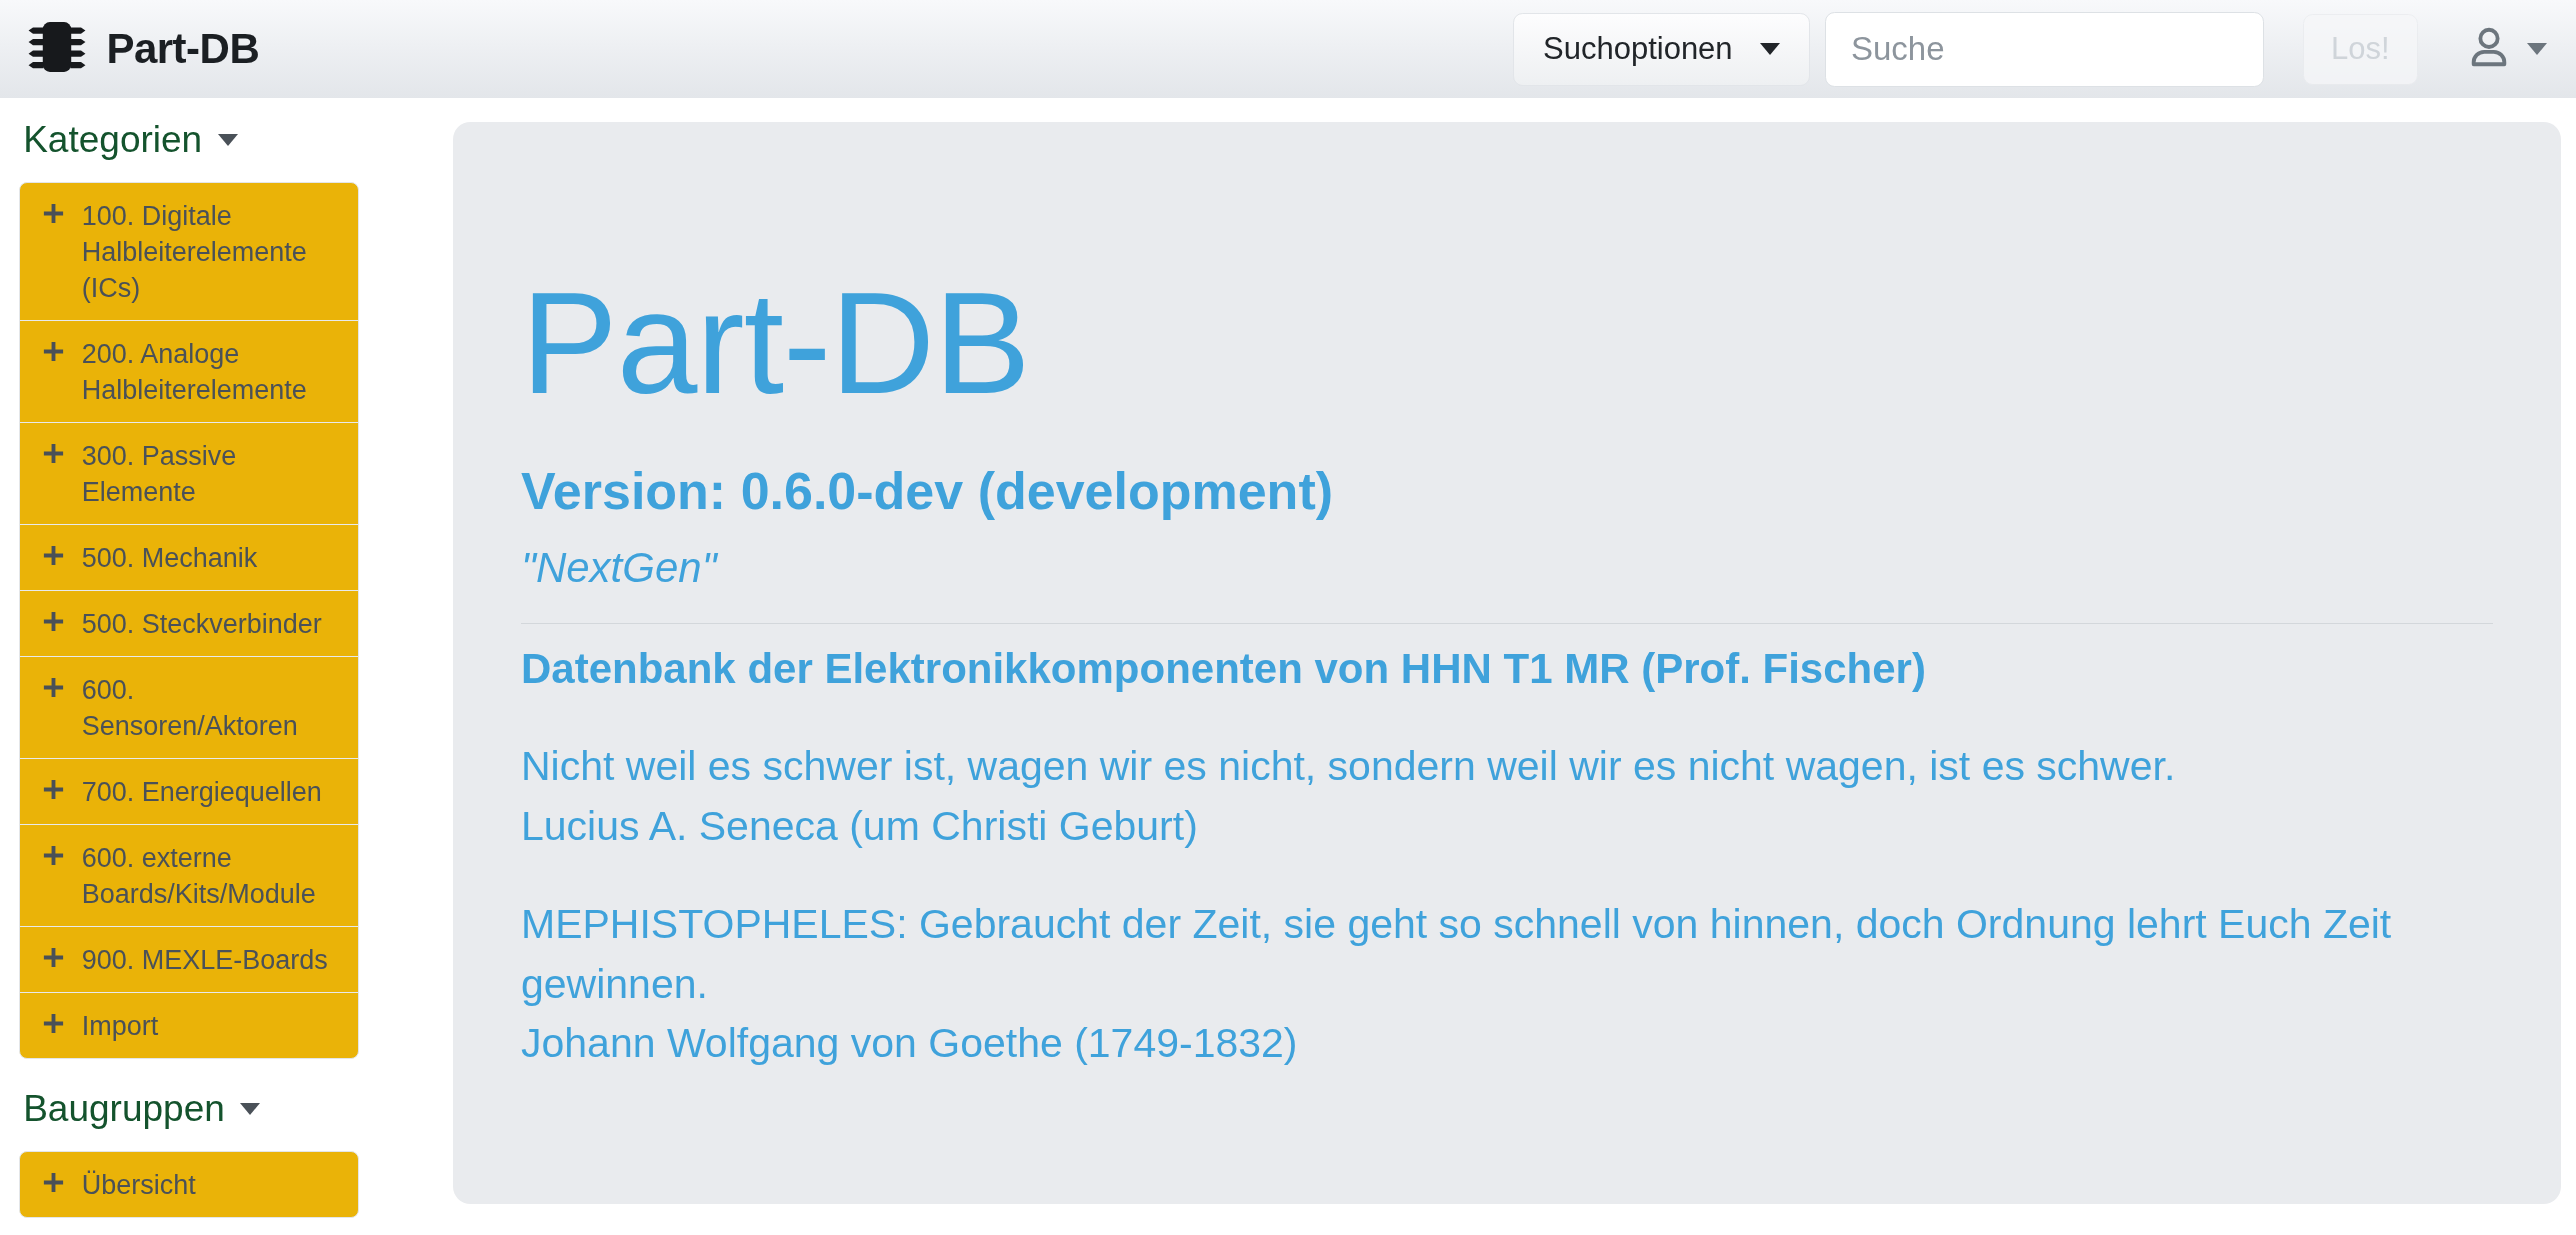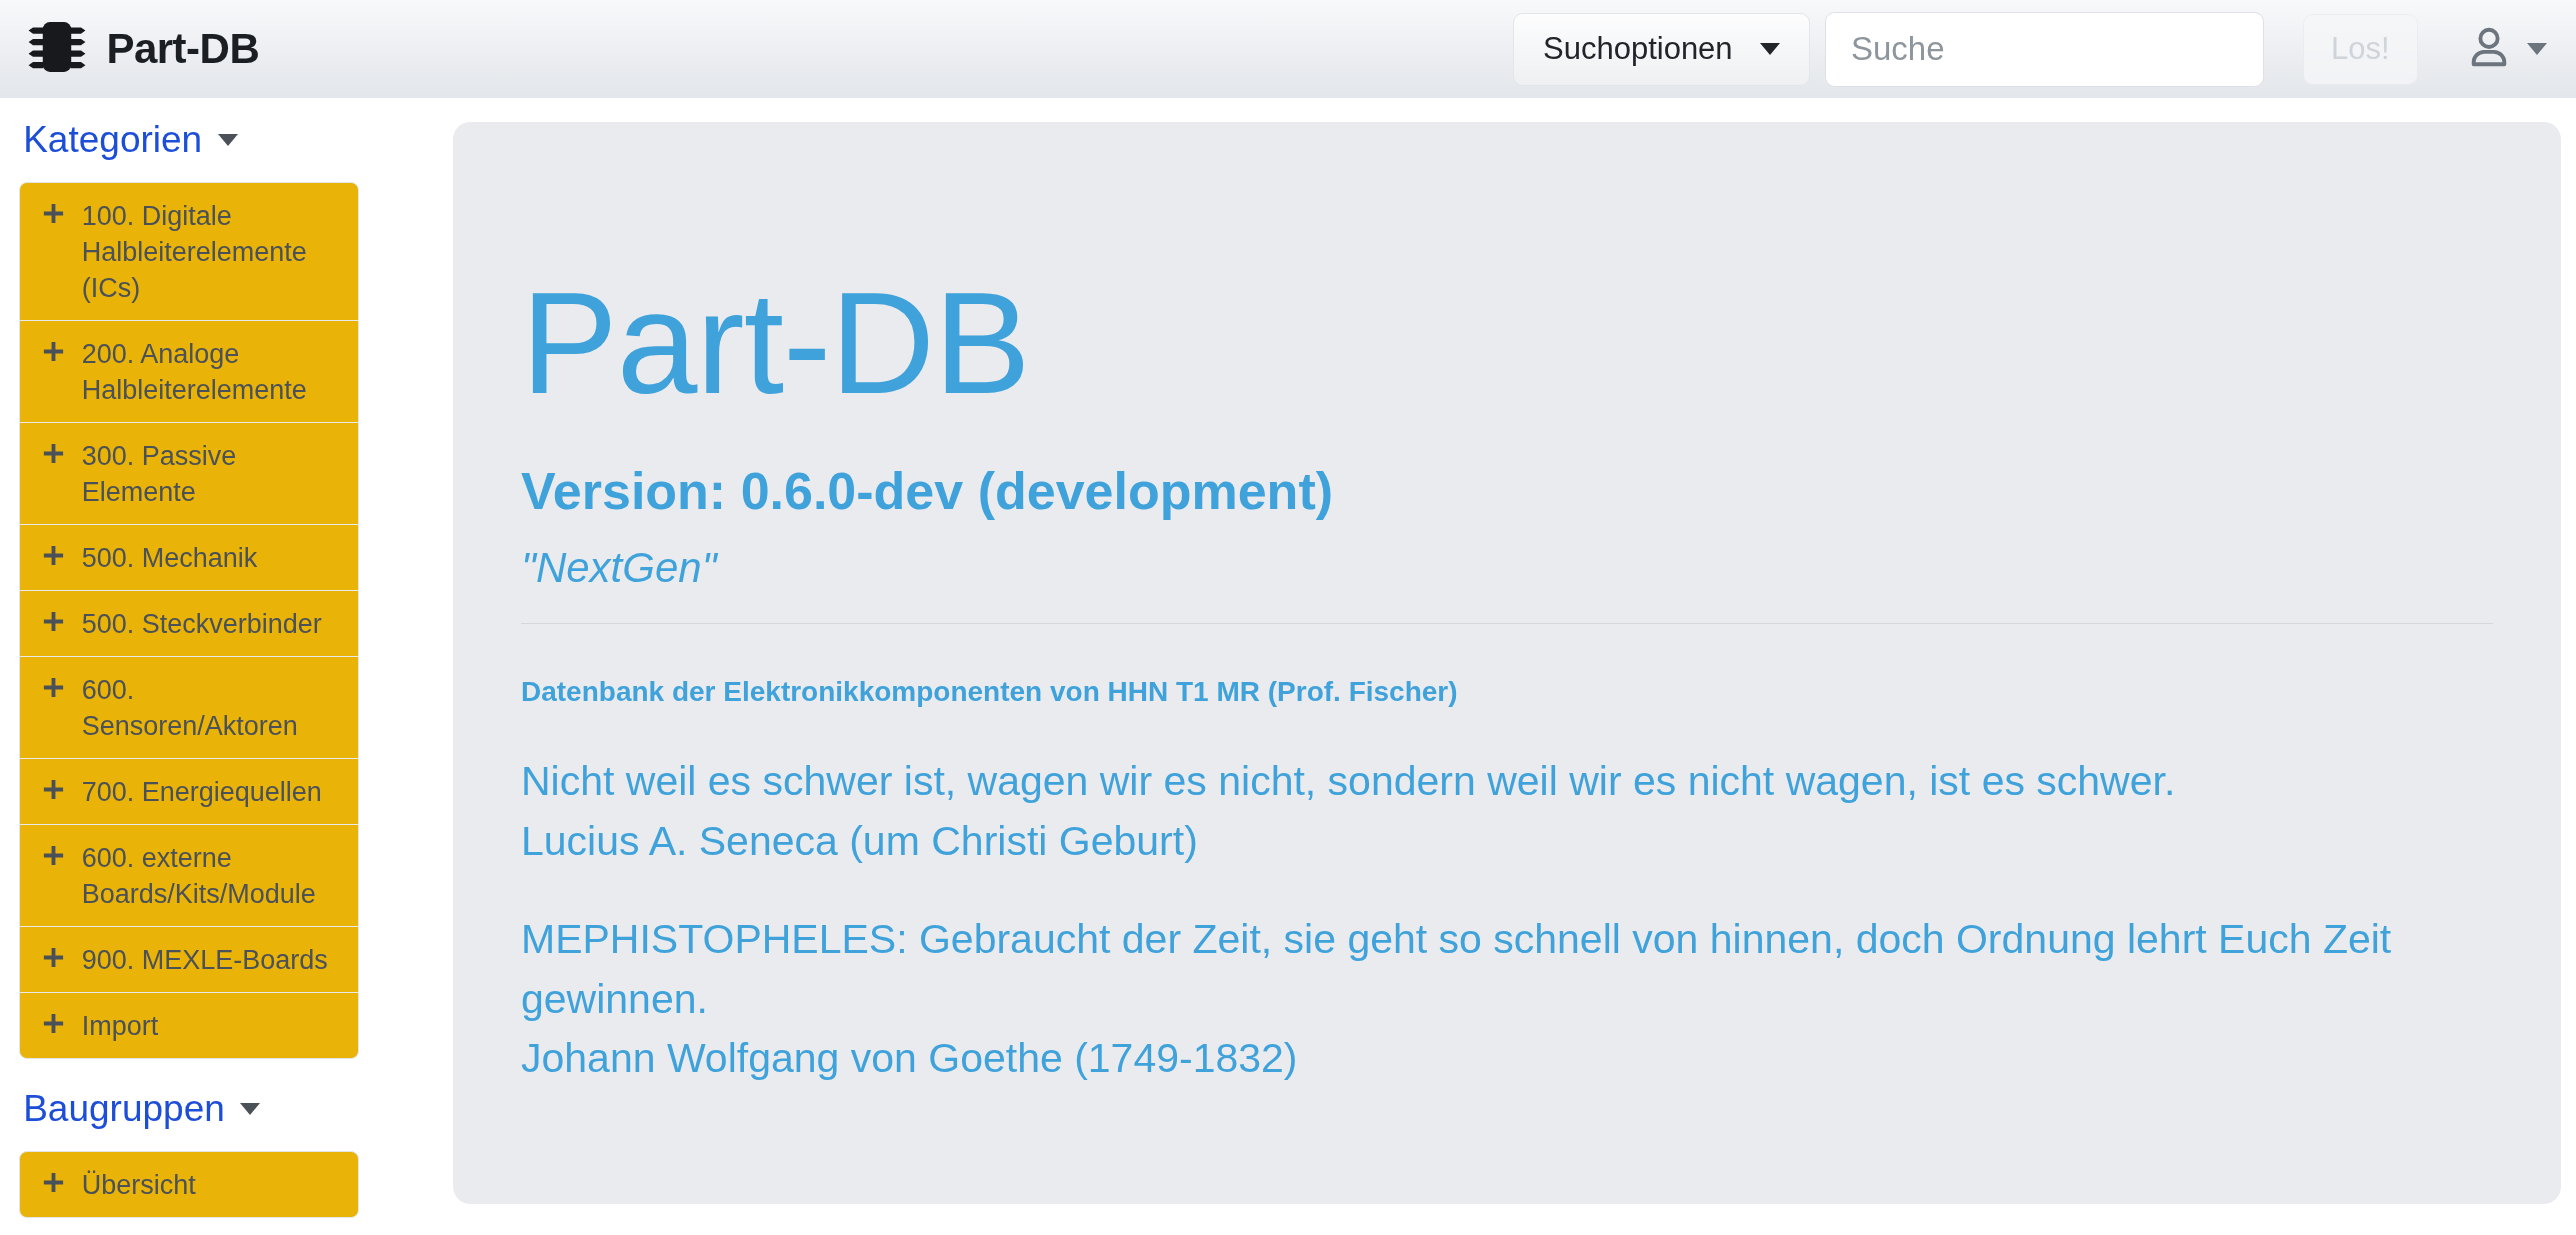--- a/index.html
+++ b/index.html
@@ -37,42 +37,42 @@
   .user-menu { display:flex; align-items:center; gap:15.4px; margin-left:48px; cursor:pointer; }
 
   .caret { width:0; height:0; display:inline-block;
            border-left:10.6px solid transparent; border-right:10.6px solid transparent; }
   .caret-dark  { border-top:12.5px solid #212529; }
   .caret-gray  { border-top:12.5px solid #6c757d; }
   .caret-slate { border-top:12.5px solid #4a5158; margin-left:15.4px; }
 
   
   .sidebar { position:absolute; top:98px; left:0; width:453px; padding:21px 0 0 19.3px; }
-  .side-heading { display:flex; align-items:center; font-size:37px; color:#1d4ed8;
+  .side-heading { display:flex; align-items:center; font-size:37px; color:#14532d;
                   margin:0 0 21px 3.9px; cursor:pointer; }
   .side-heading.later { margin-top:29px; }
   .list-group { width:340px; background:#eab308; border:1.9px solid #e3e6e9; border-radius:8px;
                 overflow:hidden; }
   .sg-item { display:flex; align-items:flex-start; gap:15.4px; padding:14.5px 15.4px 14.5px 21px;
              border-top:1.9px solid #e8eaec; cursor:pointer; }
   .sg-item:first-child { border-top:none; }
   .sg-item .plus { flex:0 0 25px; margin-top:3.9px; }
   .sg-label { font-size:27px; line-height:36px; color:#4a5158; }
 
   
   .main-card {
     position:absolute; left:453px; top:122px; width:2108px; height:1082px;
     background:#e9ebee; border-radius:17.4px; padding:145px 68px 0 68px;
   }
   .big-title { font-size:145px; font-weight:300; color:#3fa2db; line-height:1.05;
                letter-spacing:-1px; }
   .version-line { font-size:52px; font-weight:700; color:#3fa2db; margin-top:42px; }
   .codename { font-size:42px; font-style:italic; color:#3fa2db; margin-top:23px; }
   .divider { border:none; border-top:1.9px solid #d3d7db; margin-top:31px; }
-  .desc-line { font-size:28px; font-weight:700; color:#3fa2db; margin-top:52px; }
+  .desc-line { font-size:42px; font-weight:700; color:#3fa2db; margin-top:21px; }
   .quote { font-size:41px; color:#3fa2db; line-height:1.45; margin-top:44px; }
   .quote + .quote { margin-top:39px; }
   .quote .q-text, .quote .q-author { display:block; }
 </style>
 </head>
 <body>
 
 <header class="navbar">
   <div class="brand">
     <span>

